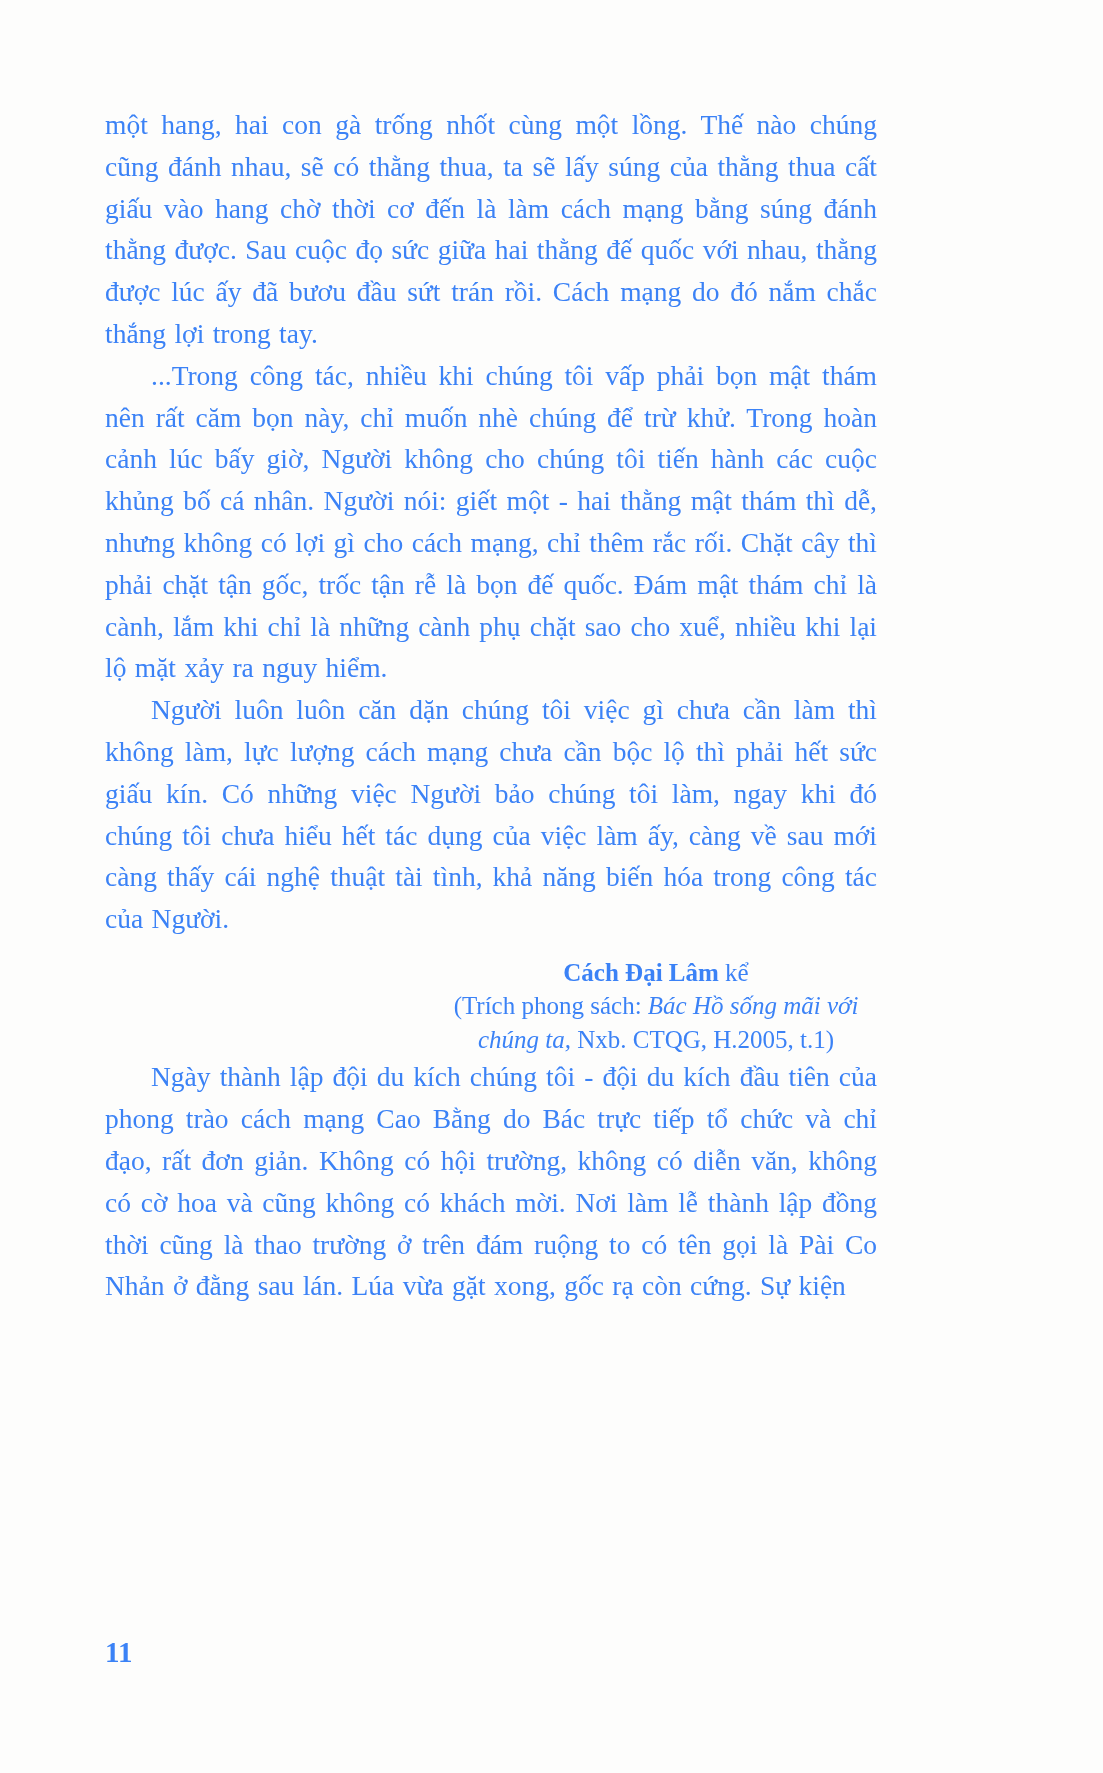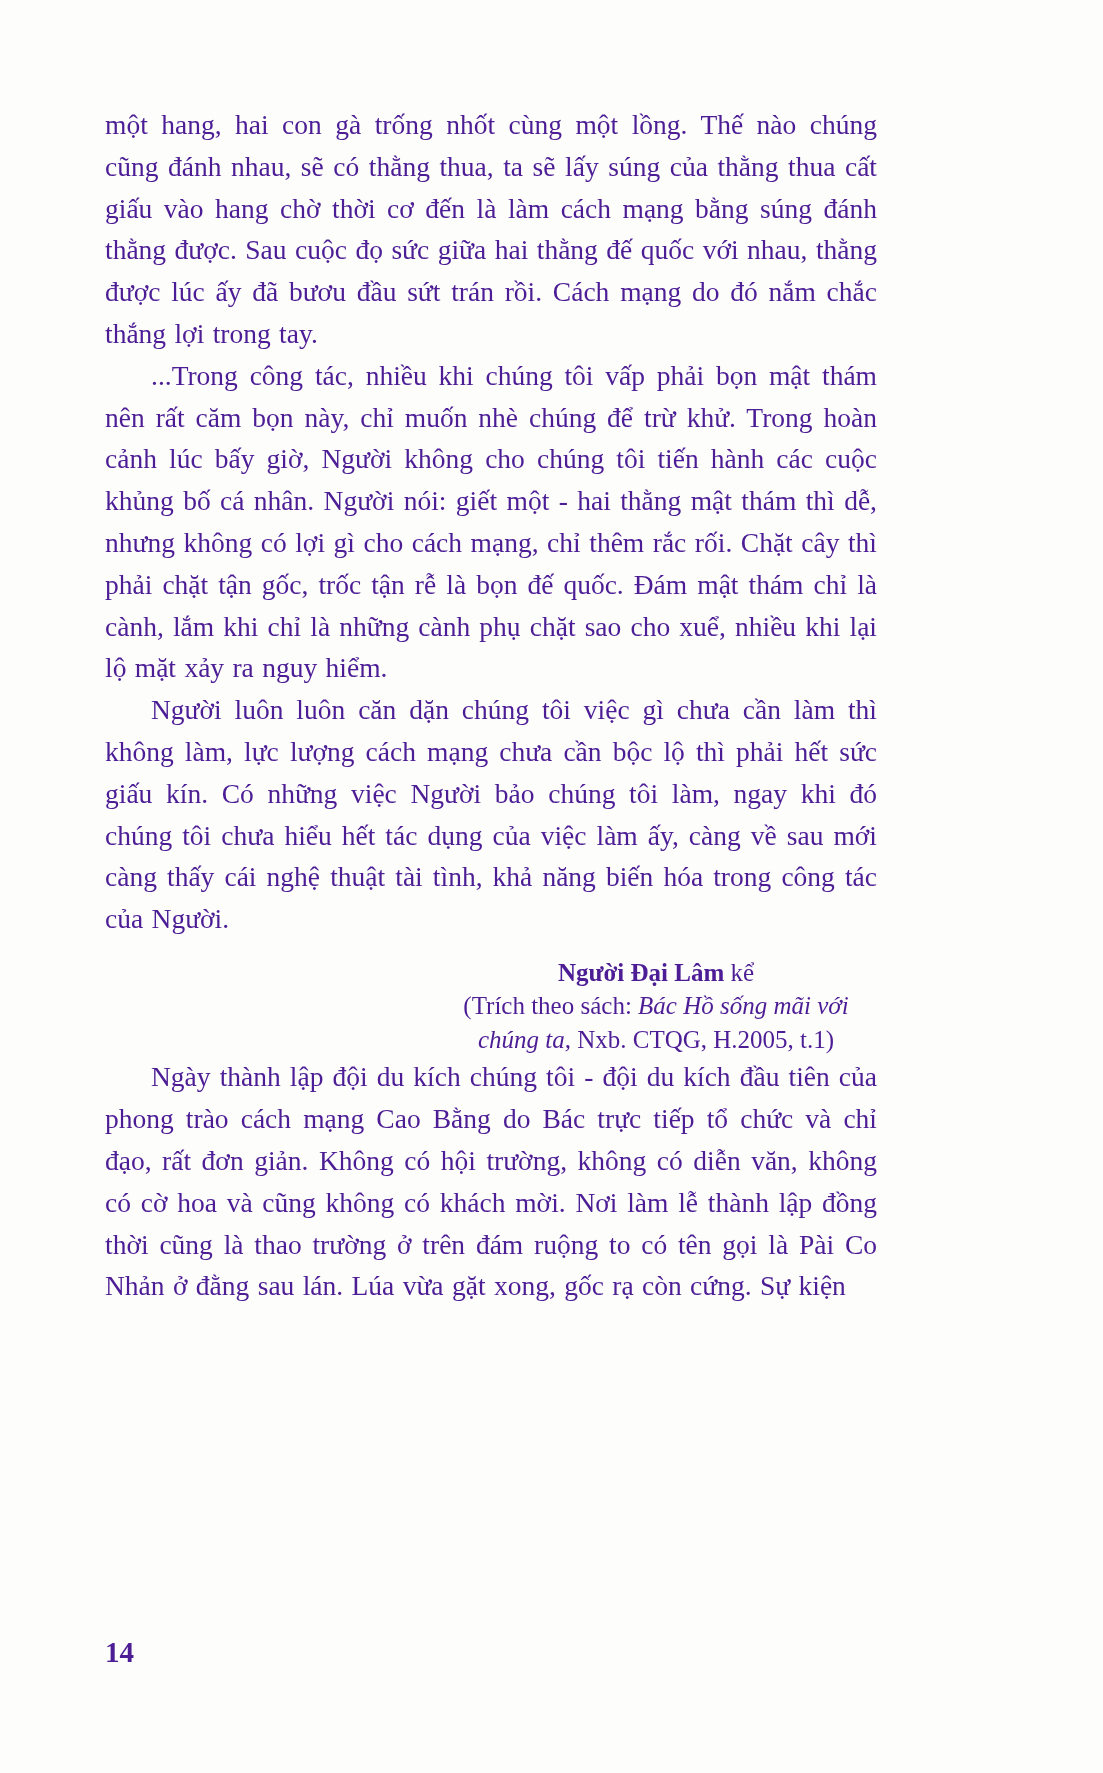--- a/index.html
+++ b/index.html
@@ -6,21 +6,21 @@
     margin: 0;
     padding: 0;
     background: #ffffff;
   }
   .page {
     position: relative;
     width: 1103px;
     height: 1773px;
     background: #fdfdfc;
     font-family: "Liberation Serif", serif;
-    color: #4c1d95;
+    color: #3b82f6;
     overflow: hidden;
   }
   .content {
     position: absolute;
     left: 105px;
     top: 104px;
     width: 772px;
   }
   p.body {
     margin: 0;
@@ -67,23 +67,23 @@
 <div class="page">
   <div class="content">
 
     <p class="body no-indent">một hang, hai con gà trống nhốt cùng một lồng. Thế nào chúng cũng đánh nhau, sẽ có thằng thua, ta sẽ lấy súng của thằng thua cất giấu vào hang chờ thời cơ đến là làm cách mạng bằng súng đánh thằng được. Sau cuộc đọ sức giữa hai thằng đế quốc với nhau, thằng được lúc ấy đã bươu đầu sứt trán rồi. Cách mạng do đó nắm chắc thắng lợi trong tay.</p>
 
     <p class="body">...Trong công tác, nhiều khi chúng tôi vấp phải bọn mật thám nên rất căm bọn này, chỉ muốn nhè chúng để trừ khử. Trong hoàn cảnh lúc bấy giờ, Người không cho chúng tôi tiến hành các cuộc khủng bố cá nhân. Người nói: giết một - hai thằng mật thám thì dễ, nhưng không có lợi gì cho cách mạng, chỉ thêm rắc rối. Chặt cây thì phải chặt tận gốc, trốc tận rễ là bọn đế quốc. Đám mật thám chỉ là cành, lắm khi chỉ là những cành phụ chặt sao cho xuể, nhiều khi lại lộ mặt xảy ra nguy hiểm.</p>
 
     <p class="body">Người luôn luôn căn dặn chúng tôi việc gì chưa cần làm thì không làm, lực lượng cách mạng chưa cần bộc lộ thì phải hết sức giấu kín. Có những việc Người bảo chúng tôi làm, ngay khi đó chúng tôi chưa hiểu hết tác dụng của việc làm ấy, càng về sau mới càng thấy cái nghệ thuật tài tình, khả năng biến hóa trong công tác của Người.</p>
 
     <div class="attribution">
-      <div class="attr-line"><span class="bold">Người Đại Lâm</span><span> kể</span></div>
-      <div class="attr-cite"><span>(Trích theo sách: </span><span class="italic">Bác Hồ sống mãi với chúng ta,</span><span> Nxb. CTQG, H.2005, t.1)</span></div>
+      <div class="attr-line"><span class="bold">Cách Đại Lâm</span><span> kể</span></div>
+      <div class="attr-cite"><span>(Trích phong sách: </span><span class="italic">Bác Hồ sống mãi với chúng ta,</span><span> Nxb. CTQG, H.2005, t.1)</span></div>
     </div>
 
 
     <p class="body">Ngày thành lập đội du kích chúng tôi - đội du kích đầu tiên của phong trào cách mạng Cao Bằng do Bác trực tiếp tổ chức và chỉ đạo, rất đơn giản. Không có hội trường, không có diễn văn, không có cờ hoa và cũng không có khách mời. Nơi làm lễ thành lập đồng thời cũng là thao trường ở trên đám ruộng to có tên gọi là Pài Co Nhản ở đằng sau lán. Lúa vừa gặt xong, gốc rạ còn cứng. Sự kiện</p>
 
   </div>
 
-  <div class="page-number">14</div>
+  <div class="page-number">11</div>
 </div>
 
 </body></html>

